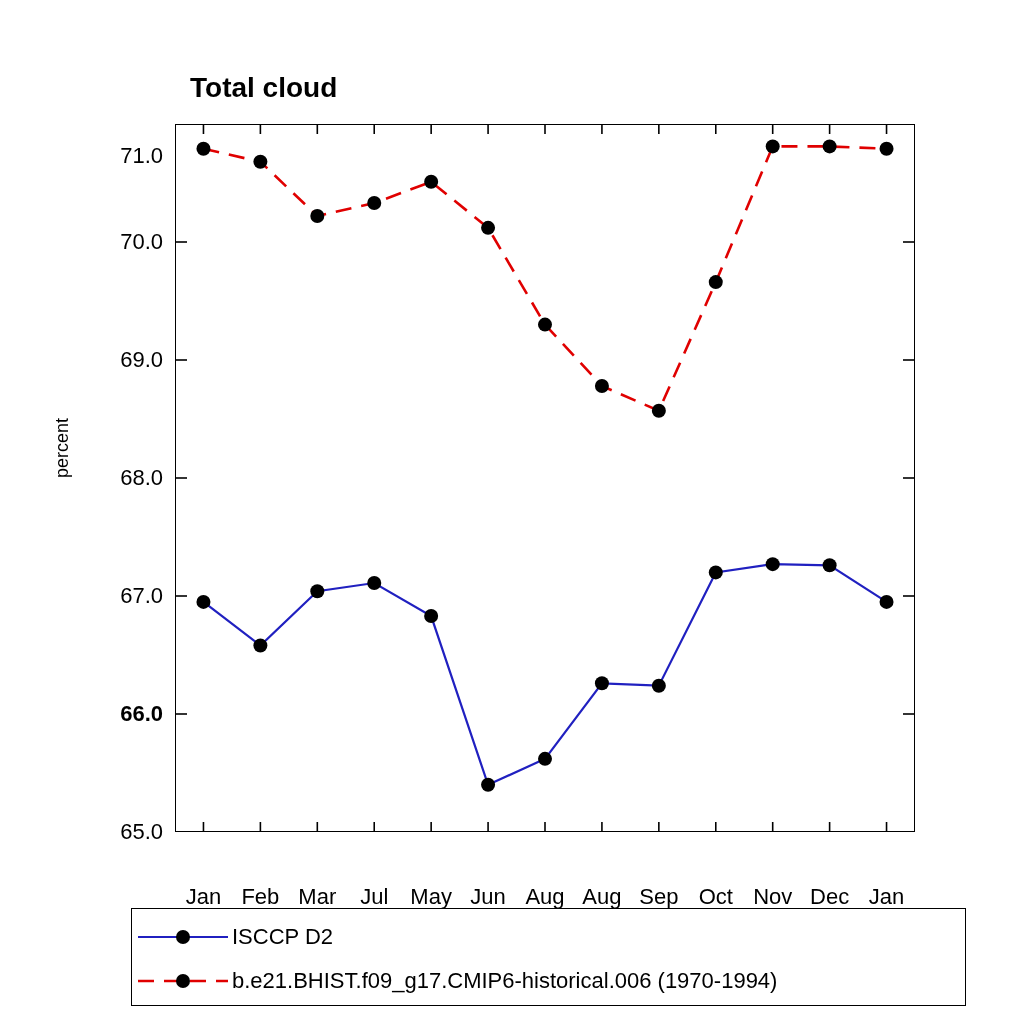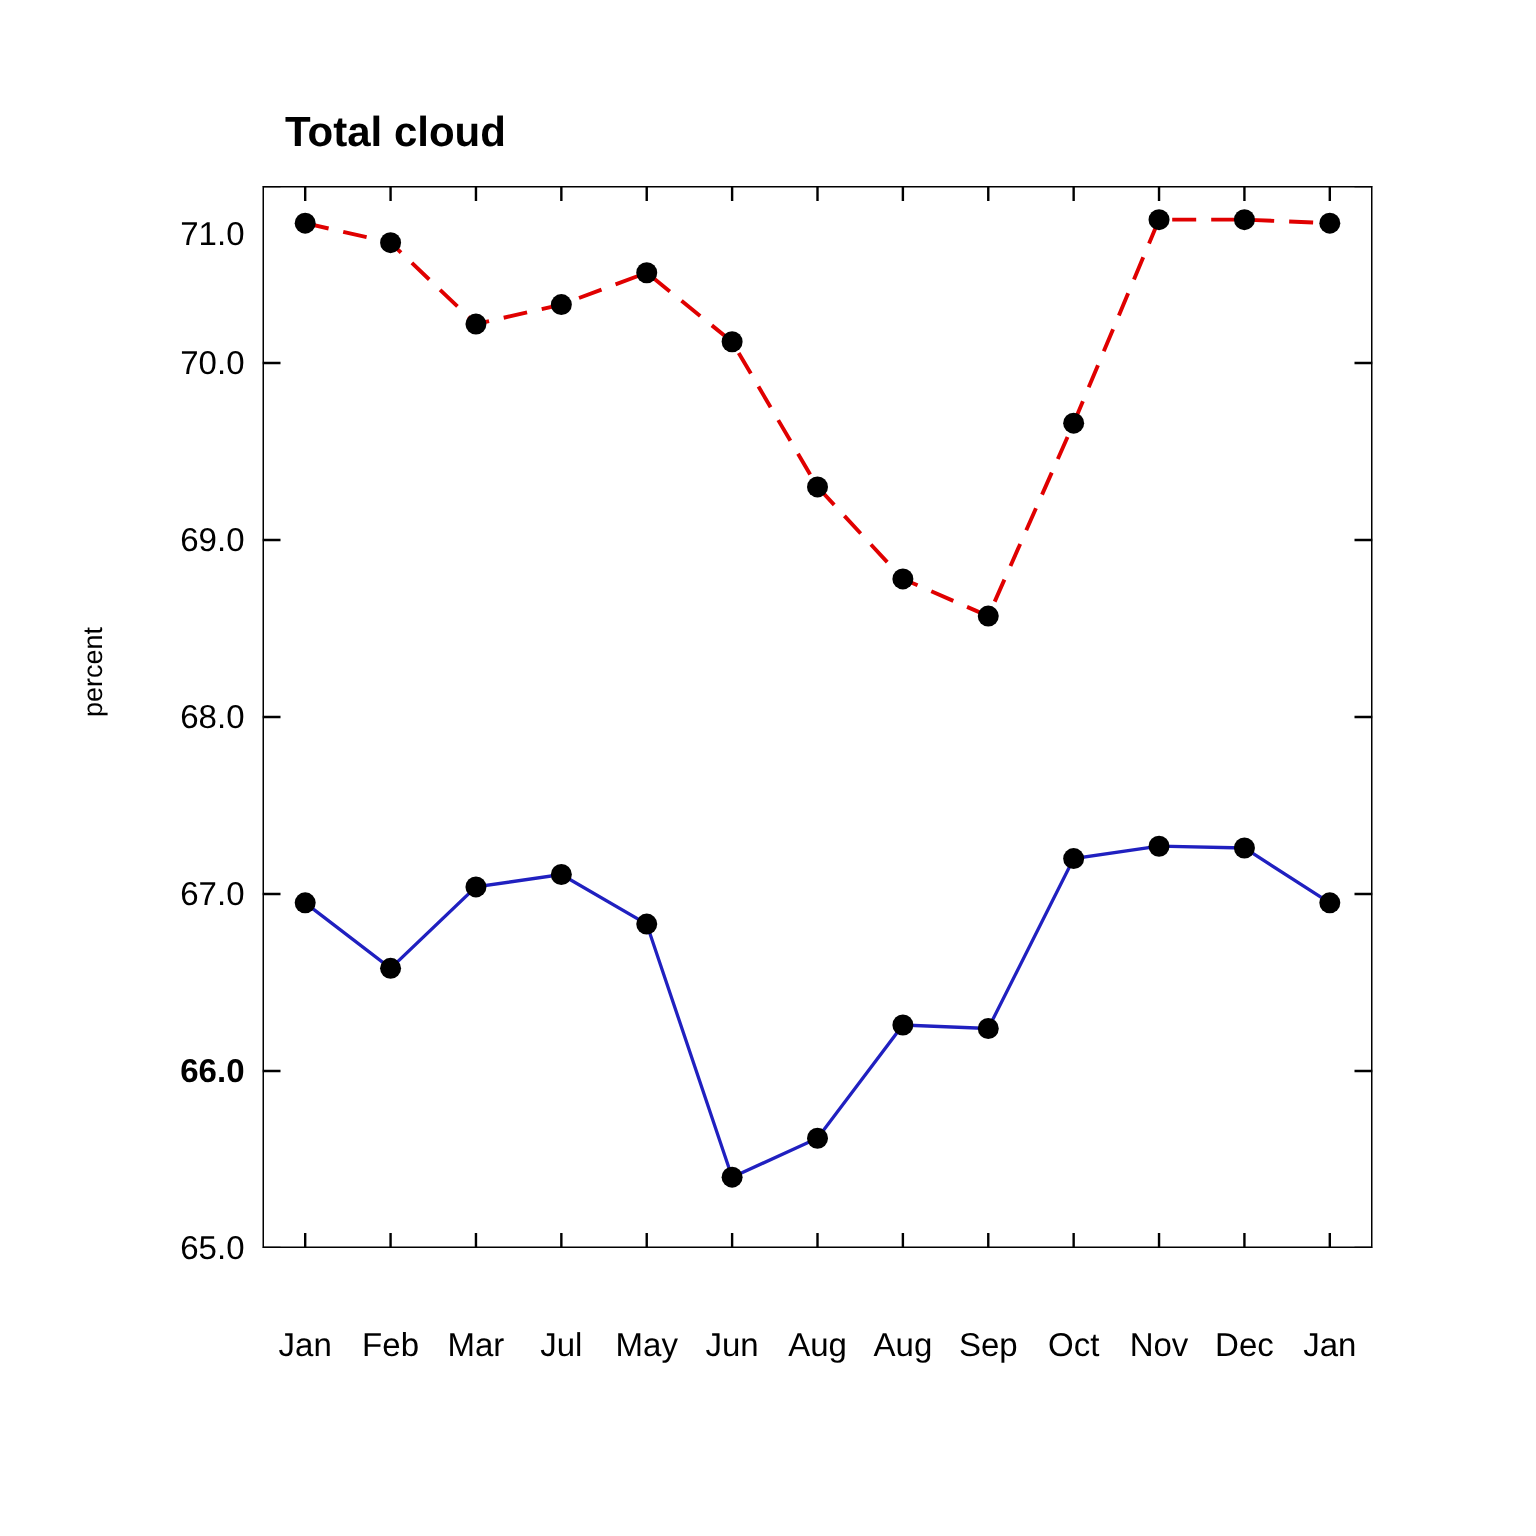--- a/index.html
+++ b/index.html
@@ -232,14 +232,30 @@
       <div class="xtick-label" style="left: 313.077px; top: 0px;">Jun</div>
       <div class="xtick-label" style="left: 370px; top: 0px;">Aug</div>
       <div class="xtick-label" style="left: 426.923px; top: 0px;">Aug</div>
       <div class="xtick-label" style="left: 483.846px; top: 0px;">Sep</div>
       <div class="xtick-label" style="left: 540.769px; top: 0px;">Oct</div>
       <div class="xtick-label" style="left: 597.692px; top: 0px;">Nov</div>
       <div class="xtick-label" style="left: 654.615px; top: 0px;">Dec</div>
       <div class="xtick-label" style="left: 711.538px; top: 0px;">Jan</div>
     </div>
 
+  <div id="legend">
+      <div class="legend-row" style="top: 6px;">
+        <div class="legend-sym"><svg width="100" height="44">
+            <line x1="6" y1="22" x2="96" y2="22" stroke="#2020c0" stroke-width="2.2"></line>
+            <circle cx="51" cy="22" r="7" fill="#000"></circle>
+          </svg></div>
+        <div class="legend-text">ISCCP D2</div>
+      </div>
+      <div class="legend-row" style="top: 50px;">
+        <div class="legend-sym"><svg width="100" height="44">
+            <line x1="6" y1="22" x2="96" y2="22" stroke="#e00000" stroke-width="2.6" stroke-dasharray="16,10"></line>
+            <circle cx="51" cy="22" r="7" fill="#000"></circle>
+          </svg></div>
+        <div class="legend-text">b.e21.BHIST.f09_g17.CMIP6-historical.006 (1970-1994)</div>
+      </div>
+    </div>
 
 </div>
 
 </body></html>

